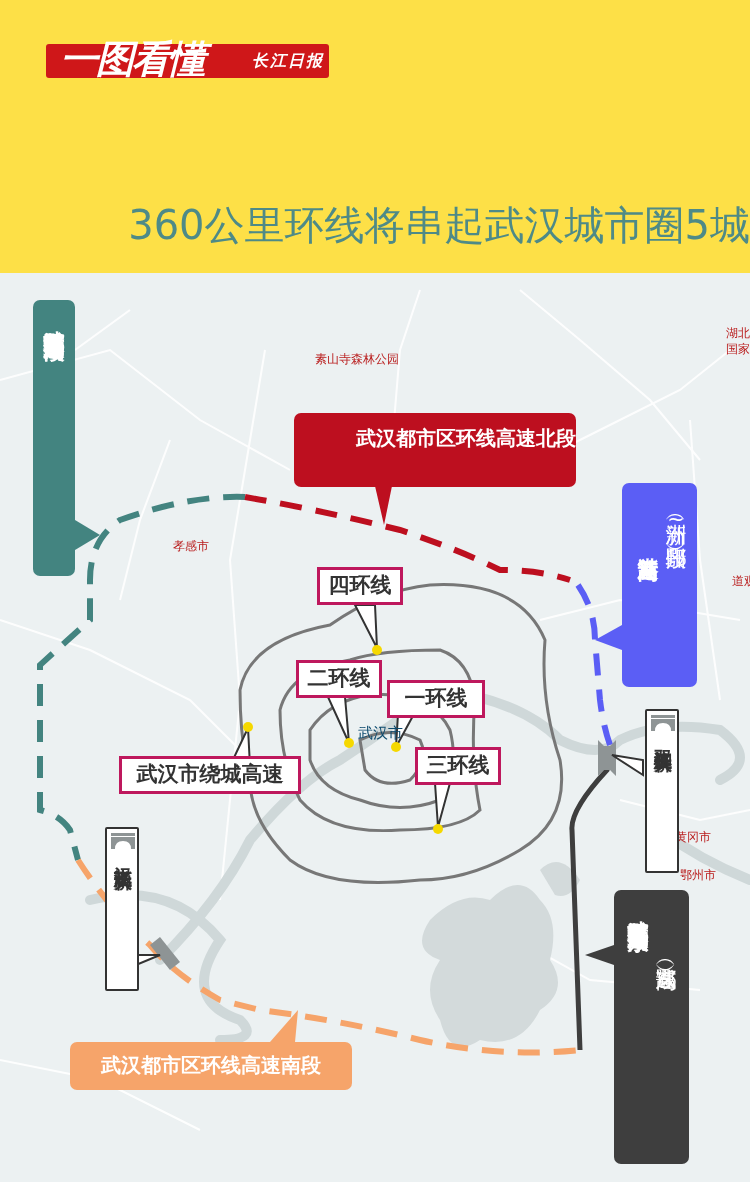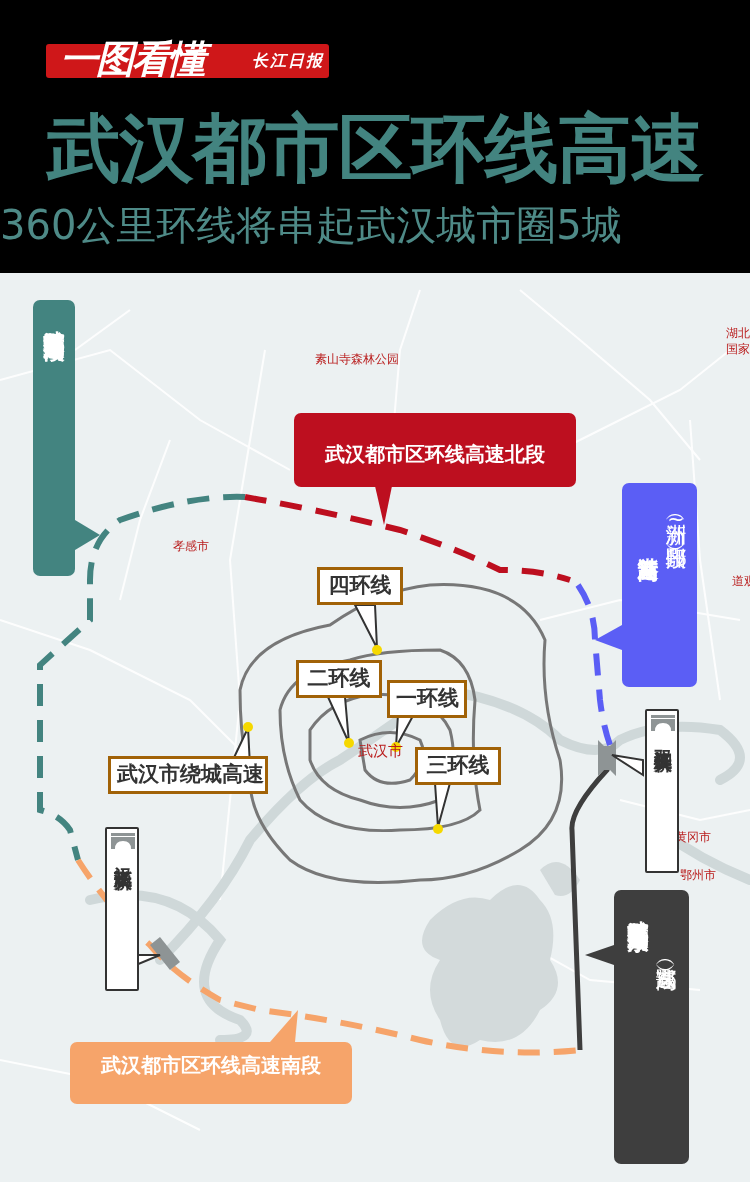--- a/index.html
+++ b/index.html
@@ -1,54 +1,53 @@
 <!DOCTYPE html>
 <html><head>
 <meta charset="utf-8">
 <style>
   * { box-sizing: border-box; margin: 0; padding: 0; }
   html, body { width: 750px; height: 1182px; overflow: hidden; }
   body { font-family: "DejaVu Sans", "Liberation Sans", sans-serif; background: #ecf1f2; position: relative; }
-  .header { position: absolute; left: 0; top: 0; width: 750px; height: 273px; background: #000000; }
+  .header { position: absolute; left: 0; top: 0; width: 750px; height: 273px; background: #fde047; }
   .logo { position: absolute; left: 46px; top: 44px; width: 283px; height: 34px; background: #cf1719; border-radius: 3px; }
   .logo-main { position: absolute; left: 14px; top: -10px; font-family: "DejaVu Serif", serif; font-style: italic; font-weight: bold; font-size: 38px; color: #fff; letter-spacing: -2px; white-space: nowrap; line-height: 50px; }
   .logo-sub { position: absolute; left: 206px; top: 5px; font-family: "DejaVu Serif", serif; font-style: italic; font-weight: bold; font-size: 16px; color: #fff; white-space: nowrap; letter-spacing: 2px; line-height: 24px; }
   .title { position: absolute; left: 0; top: 108px; width: 750px; text-align: center; font-weight: bold; font-size: 74px; line-height: 80px; color: #438480; letter-spacing: -1px; white-space: nowrap; }
-  .subtitle { position: absolute; left: 0; top: 200px; width: 750px; text-align: left; font-size: 40px; line-height: 50px; color: #4e8a87; white-space: nowrap; }
+  .subtitle { position: absolute; left: 0; top: 200px; width: 750px; text-align: right; font-size: 40px; line-height: 50px; color: #4e8a87; white-space: nowrap; }
   .map { position: absolute; left: 0; top: 273px; width: 750px; height: 909px; }
   .map svg { position: absolute; left: 0; top: 0; }
   .place { position: absolute; font-size: 12px; color: #b91c1c; white-space: nowrap; line-height: 16px; }
   .callout { position: absolute; color: #fff; border-radius: 7px; }
   .vtext { writing-mode: vertical-rl; text-orientation: upright; font-weight: bold; letter-spacing: 1px; }
   .west { left: 33px; top: 300px; width: 42px; height: 276px; background: #438480; }
   .west span { position: absolute; left: 9px; top: 14px; font-size: 21px; line-height: 24px; }
   .north { left: 294px; top: 413px; width: 282px; height: 74px; background: #bd0f1f; text-align: center; }
-  .north .l1 { display: block; font-weight: bold; font-size: 20px; line-height: 26px; margin-top: 28px; }
+  .north .l1 { display: block; font-weight: bold; font-size: 20px; line-height: 26px; margin-top: 12px; text-align: right; }
   .north .l2 { display: block; font-size: 18px; line-height: 24px; letter-spacing: 2px; }
   .xingang { left: 622px; top: 483px; width: 75px; height: 204px; background: #5b5ef5; }
   .xingang .m { position: absolute; left: 14px; top: 57px; font-size: 21px; line-height: 24px; }
   .xingang .s { position: absolute; left: 42px; top: 24px; font-size: 21px; line-height: 24px; font-weight: normal; letter-spacing: 0; }
   .east { left: 614px; top: 890px; width: 75px; height: 274px; background: #3e3e3e; }
   .east .m { position: absolute; left: 12px; top: 14px; font-size: 21px; line-height: 24px; }
   .east .s { position: absolute; left: 40px; top: 62px; font-size: 21px; line-height: 24px; font-weight: normal; letter-spacing: 0; }
-  .south { left: 70px; top: 1042px; width: 282px; height: 62px; background: #f6a46a; text-align: center; font-weight: bold; font-size: 20px; line-height: 47px; }
-  .ring { position: absolute; background: #fff; border: 3px solid #a16207; color: #333; font-weight: bold; font-size: 21px; line-height: 30px; text-align: center; white-space: nowrap; padding: 0 6px; }
+  .south { left: 70px; top: 1042px; width: 282px; height: 48px; background: #f6a46a; text-align: center; font-weight: bold; font-size: 20px; line-height: 47px; }
+  .ring { position: absolute; background: #fff; border: 3px solid #be185d; color: #333; font-weight: bold; font-size: 21px; line-height: 30px; text-align: center; white-space: nowrap; padding: 0 6px; }
   .bridge { position: absolute; background: #fff; border: 2px solid #333; border-radius: 2px; color: #333; width: 34px; }
   .bridge .ico { position: absolute; left: 4px; top: 4px; width: 24px; height: 16px; }
   .bridge span { position: absolute; left: 5px; top: 24px; font-size: 18px; line-height: 23px; }
 </style>
 </head>
 <body>
 
 <div class="header">
   <div class="logo">
     <span class="logo-main">一图看懂</span>
     <span class="logo-sub">长江日报</span>
   </div>
-  <div class="title">武汉都市区环线高速</div>
   <div class="subtitle">360公里环线将串起武汉城市圈5城</div>
 </div>
 
 <div class="map">
   <svg width="750" height="909" viewBox="0 273 750 909">
 
     <g stroke="#ffffff" stroke-width="2" fill="none" opacity="0.9">
       <path d="M0 380 L110 350 L200 420 L290 470"></path>
       <path d="M75 350 L130 310"></path>
       <path d="M170 440 L140 520 L120 600"></path>
@@ -114,21 +113,21 @@
       <circle cx="377" cy="650" r="5"></circle>
       <circle cx="349" cy="743" r="5"></circle>
       <circle cx="396" cy="747" r="5"></circle>
       <circle cx="438" cy="829" r="5"></circle>
       <circle cx="248" cy="727" r="5"></circle>
     </g>
   </svg>
 
   <div class="place" style="left:315px; top:78px;">素山寺森林公园</div>
   <div class="place" style="left:173px; top:265px;">孝感市</div>
-  <div class="place" style="left:358px; top:470px; font-size:15px; color:#b91c1c;">武汉市</div>
+  <div class="place" style="left:358px; top:452px; font-size:15px; color:#0c4a6e;">武汉市</div>
   <div class="place" style="left:675px; top:556px;">黄冈市</div>
   <div class="place" style="left:680px; top:594px;">鄂州市</div>
   <div class="place" style="left:726px; top:52px; width:24px; overflow:hidden; white-space:normal; line-height:16px;">湖北国家</div>
   <div class="place" style="left:732px; top:300px; width:18px; overflow:hidden;">道观</div>
 </div>
 
 <div class="callout west">
   <span class="vtext">武汉都市区环线高速西段</span>
 </div>
 
@@ -143,23 +142,23 @@
 
 <div class="callout east">
   <span class="vtext m">武汉都市区环线高速东段</span>
   <span class="vtext s">（鄂咸高速）</span>
 </div>
 
 <div class="callout south">武汉都市区环线高速南段</div>
 
 <div class="ring" style="left:317px; top:567px; width:86px; height:38px;">四环线</div>
 <div class="ring" style="left:296px; top:660px; width:86px; height:38px;">二环线</div>
-<div class="ring" style="left:387px; top:680px; width:80px; height:38px;">一环线</div>
+<div class="ring" style="left:387px; top:680px; width:98px; height:38px;">一环线</div>
 <div class="ring" style="left:415px; top:747px; width:86px; height:38px;">三环线</div>
-<div class="ring" style="left:108px; top:756px; width:160px; height:38px;">武汉市绕城高速</div>
+<div class="ring" style="left:119px; top:756px; width:182px; height:38px;">武汉市绕城高速</div>
 
 <div class="bridge" style="left:645px; top:709px; height:164px;">
   <svg class="ico" viewBox="0 0 24 16">
     <rect x="0" y="0" width="24" height="3" fill="#8e9495"></rect>
     <path d="M0 4 H24 V16 H20 Q20 8 12 8 Q4 8 4 16 H0 Z" fill="#8e9495"></path>
   </svg>
   <span class="vtext">双柳长江大桥</span>
 </div>
 
 <div class="bridge" style="left:105px; top:827px; height:164px;">

